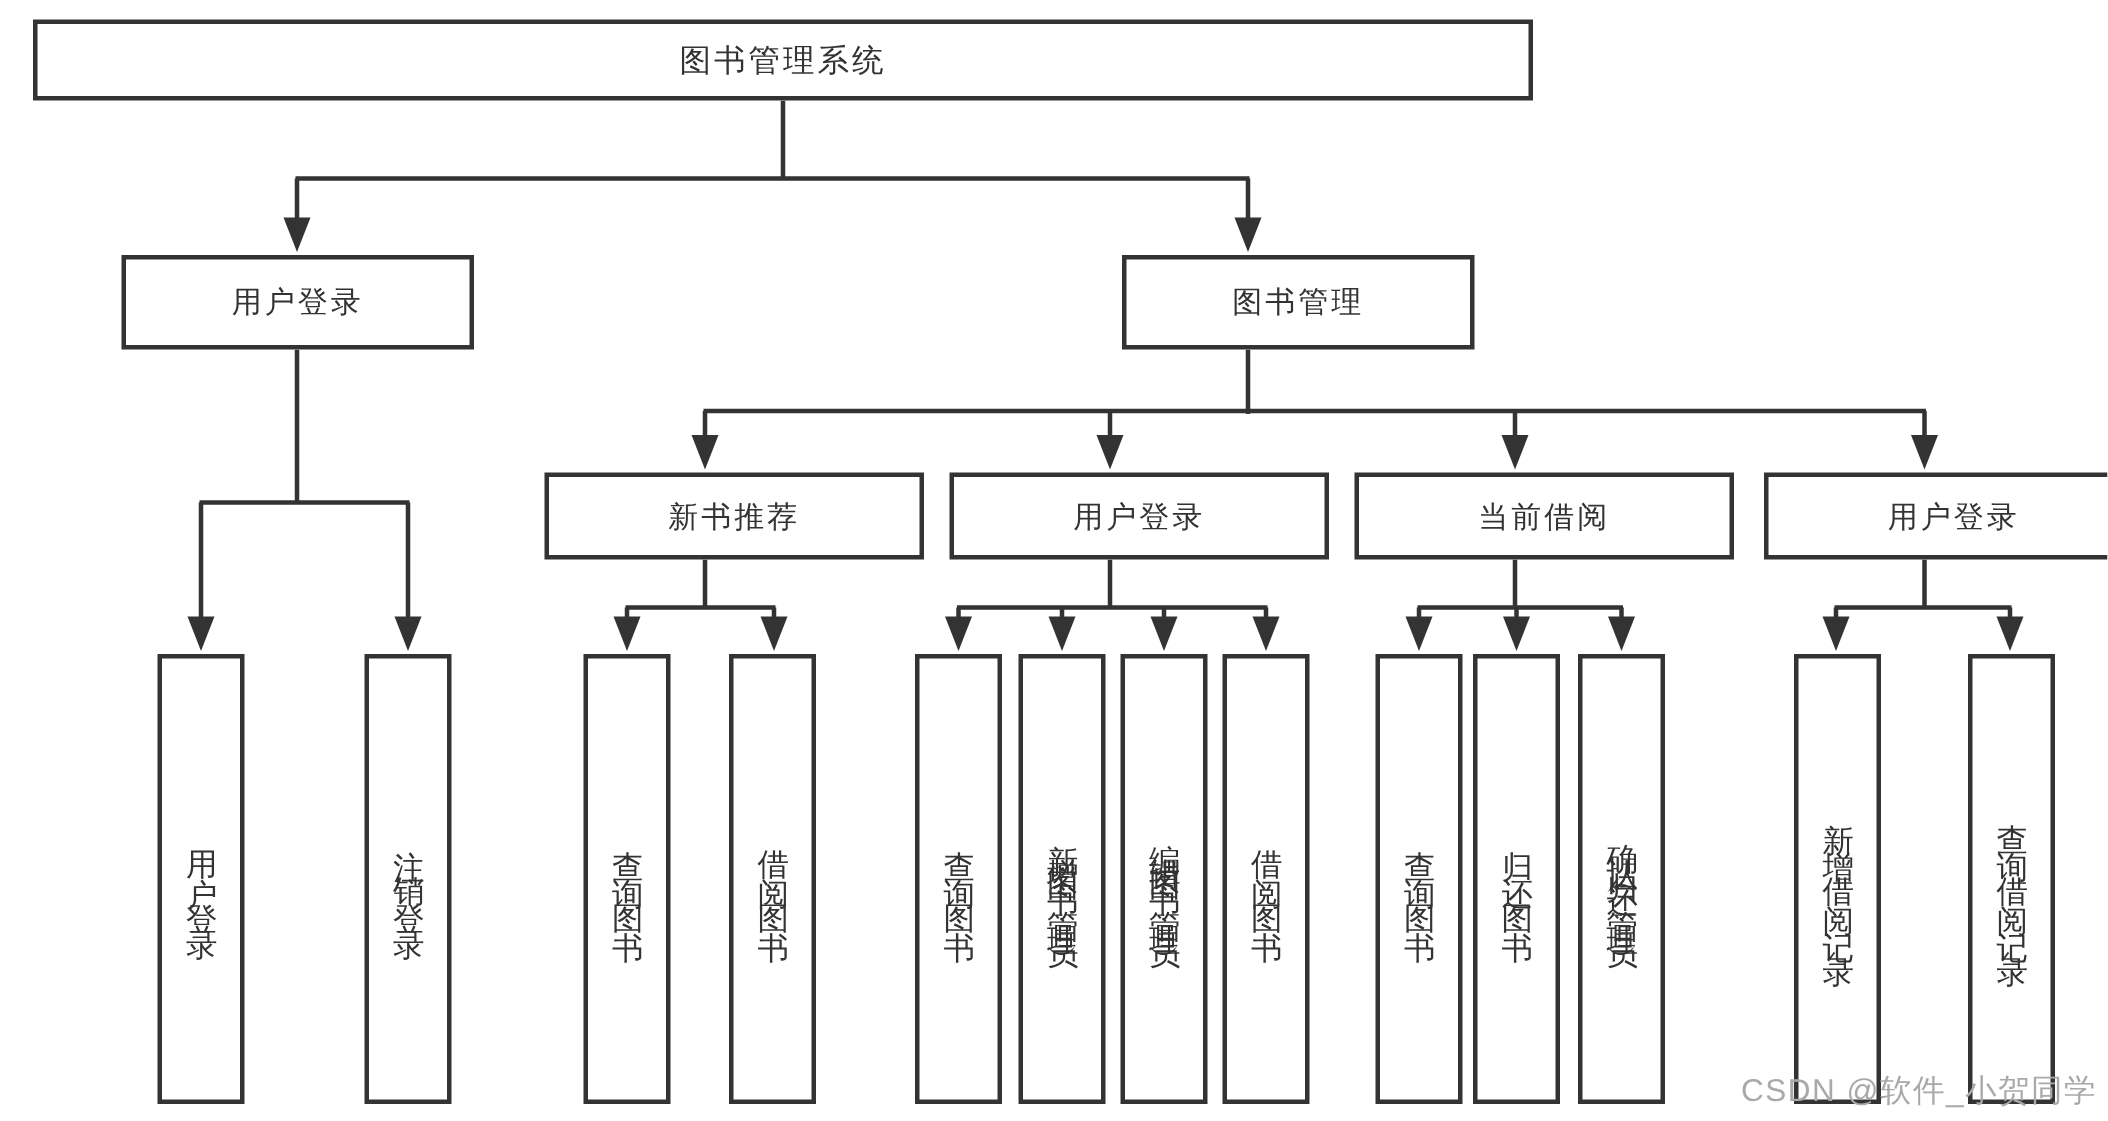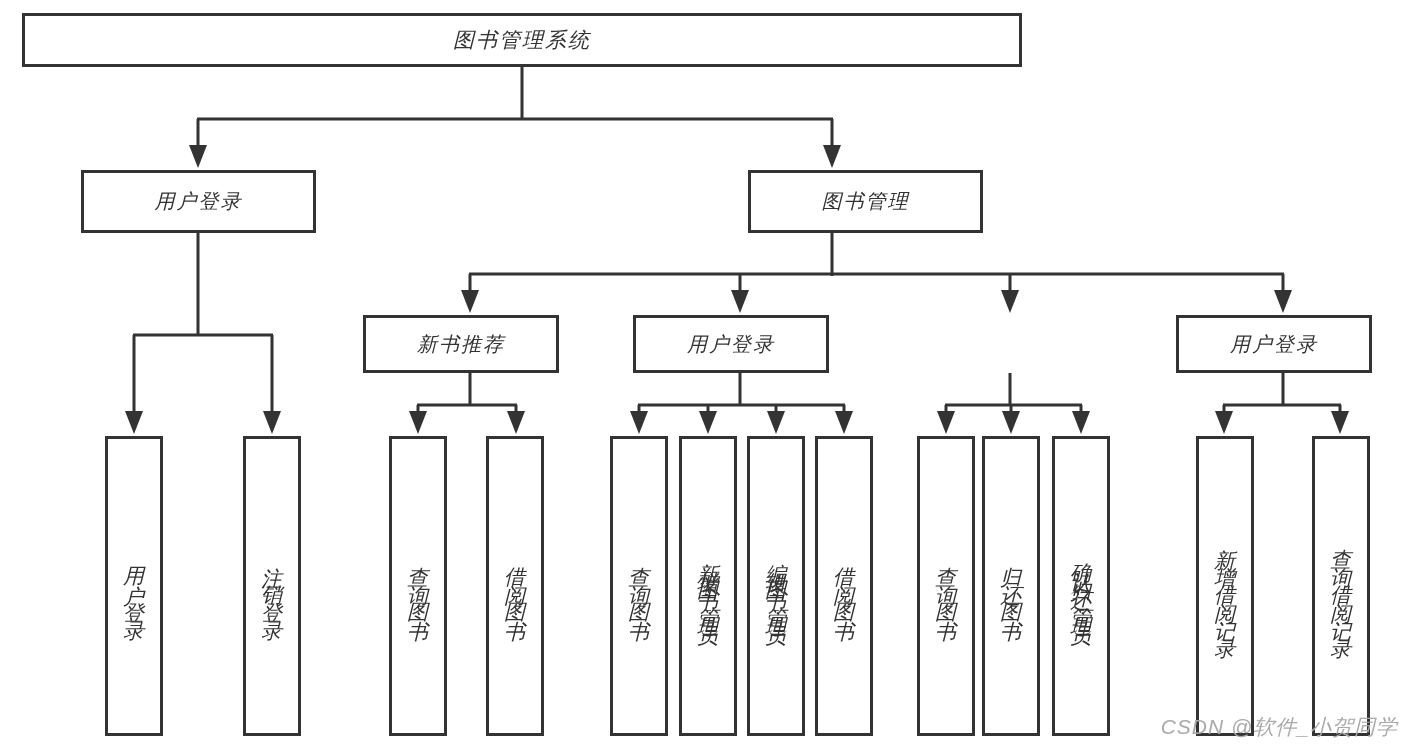--- a/index.html
+++ b/index.html
@@ -1,28 +1,28 @@
 <!DOCTYPE html>
 <html><head>
 <meta charset="utf-8">
 <style>
   html,body{margin:0;padding:0;background:#ffffff;}
   .canvas{
     position:relative;width:1405px;height:747px;background:var(--bg,#ffffff);
-    font-family:"Liberation Sans","DejaVu Sans",sans-serif;overflow:hidden;font-style:italic;
+    font-family:"Liberation Sans","DejaVu Sans",sans-serif;overflow:hidden;
   }
   svg.wires{position:absolute;left:0;top:0;z-index:1;}
   .node{
     position:absolute;background:#ffffff;border:3px solid var(--line,#333333);
     box-sizing:border-box;display:flex;align-items:center;justify-content:center;
     color:var(--text,#333333);z-index:2;
   }
   .root{font-size:21px;letter-spacing:2px;}
   .l2{width:235px;height:63px;top:170px;font-size:20px;letter-spacing:2px;}
-  .mid{width:196px;height:58px;top:315px;font-size:20px;letter-spacing:2px;}
+  .mid{width:253px;height:58px;top:315px;font-size:20px;letter-spacing:2px;}
   .v{width:58px;height:300px;top:436px;}
   .vtext{
     writing-mode:vertical-rl;text-orientation:mixed;
     font-size:21px;line-height:1;white-space:nowrap;
   }
   .watermark{
     position:absolute;right:7px;bottom:6px;z-index:5;
     font-size:21px;color:var(--wm,#a9a9a9);letter-spacing:1px;text-align:center;
   }
 </style>
@@ -71,20 +71,23 @@
   <div class="node l2" style="left:748px">
     <span>图书管理</span>
   </div>
 
   <div class="node mid" style="left:363px">
     <span>新书推荐</span>
   </div>
   <div class="node mid" style="left:633px">
     <span>用户登录</span>
   </div>
+  <div class="node mid" style="left:903px">
+    <span>当前借阅</span>
+  </div>
   <div class="node mid" style="left:1176px">
     <span>用户登录</span>
   </div>
 
   <div class="node v" style="left:105px">
     <span class="vtext" style="letter-spacing: 18px;">用户登录</span>
   </div>
   <div class="node v" style="left:243px">
     <span class="vtext" style="letter-spacing: 18px;">注销登录</span>
   </div>

